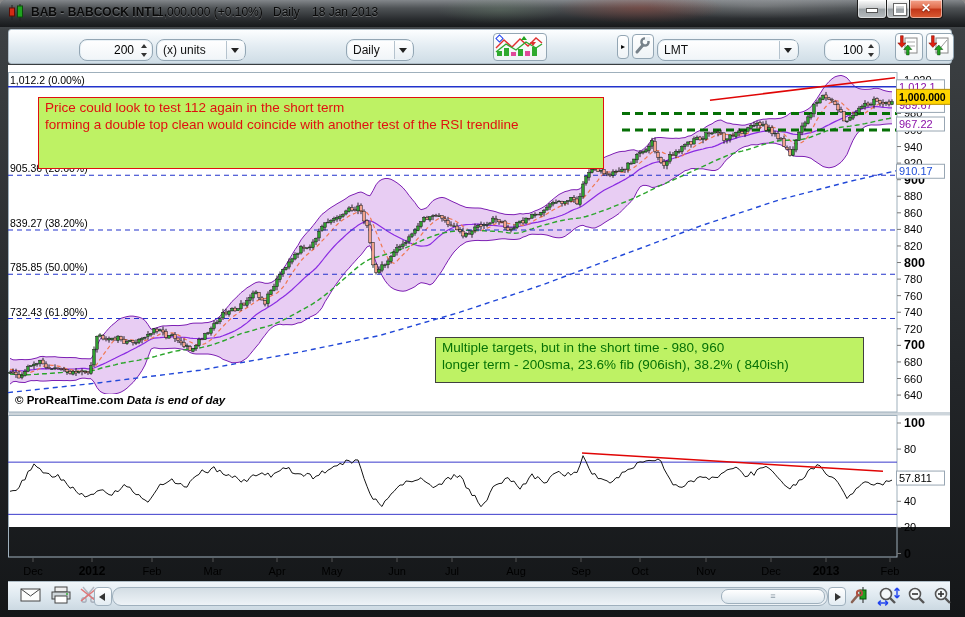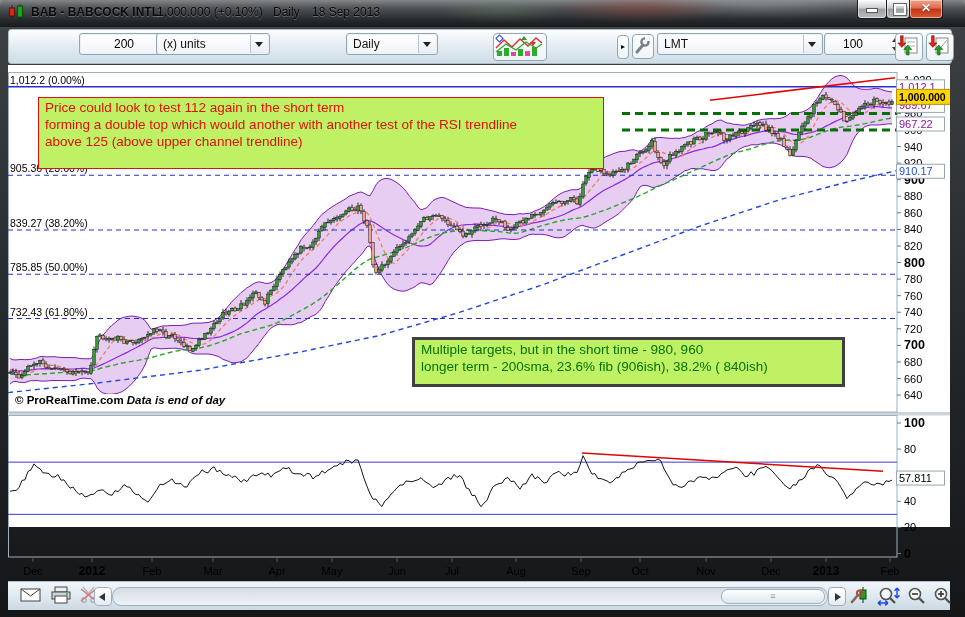--- a/index.html
+++ b/index.html
@@ -17,40 +17,40 @@
   .winbtn{position:absolute;top:0;height:18px;border:1px solid #1c1c1c;border-top:none;
       background:linear-gradient(180deg,#fdfdfd 0%,#c9ccce 45%,#9aa0a4 50%,#b7bcbf 100%);
       border-radius:0 0 4px 4px;box-shadow:inset 0 0 0 1px rgba(255,255,255,.5);cursor:pointer;}
   .winbtn.close{background:linear-gradient(180deg,#f4a38c 0%,#e06a4a 45%,#c23518 50%,#d95b33 100%);}
   .winbtn .bar{position:absolute;left:8px;right:8px;bottom:5px;height:3px;background:#fff;border:1px solid #555;}
   .winbtn .box{position:absolute;left:7px;top:4px;width:8px;height:7px;border:2px solid #fff;outline:1px solid #666;}
   .winbtn .x{position:absolute;width:100%;text-align:center;top:1px;color:#fff;font-weight:bold;font-size:12px;text-shadow:0 1px 1px #7a1d08;}
   
   #toolbar{position:absolute;left:8px;top:29px;width:942px;height:33px;border:1px solid #aebcc6;border-radius:3px;
       background:linear-gradient(180deg,#fcfeff 0%,#e3ecf2 50%,#cfdde6 100%);}
-  .ctl{position:absolute;top:3px;height:20px;background:linear-gradient(180deg,#ffffff,#f0f5f8);
-      border:1px solid #93a6b4;border-radius:3px;box-shadow:0 0 0 1px #e9f1f6 inset;font-size:12px;color:#111;padding-left:24px;}
+  .ctl{position:absolute;top:9px;height:20px;background:linear-gradient(180deg,#ffffff,#f0f5f8);
+      border:1px solid #93a6b4;border-radius:8px;box-shadow:0 0 0 1px #e9f1f6 inset;font-size:12px;color:#111;}
   .spin input{position:absolute;left:2px;top:1px;height:16px;border:none;background:transparent;
       font-family:"Liberation Sans",sans-serif;font-size:12px;text-align:right;outline:none;}
   .spin .arrows{position:absolute;right:2px;top:2px;width:11px;height:16px;}
   .spin .arrows div{height:8px;position:relative;cursor:pointer;}
   .tri-up,.tri-dn{position:absolute;left:2px;width:0;height:0;border-left:3.5px solid transparent;border-right:3.5px solid transparent;}
   .tri-up{top:2px;border-bottom:4px solid #333;}
   .tri-dn{top:3px;border-top:4px solid #333;}
   .dd .lbl{position:absolute;left:6px;top:3px;white-space:nowrap;}
   .dd .btn{position:absolute;right:1px;top:1px;bottom:1px;width:17px;border-left:1px solid #b5c3ce;
       background:linear-gradient(180deg,#fff,#e7eef3);border-radius:0 3px 3px 0;cursor:pointer;}
   .dd .btn:after{content:"";position:absolute;left:4px;top:7px;border-left:4px solid transparent;border-right:4px solid transparent;border-top:5px solid #222;}
   .iconbtn{position:absolute;background:linear-gradient(180deg,#ffffff,#eef3f6);border:1px solid #93a6b4;border-radius:4px;cursor:pointer;}
   
   #chartpanel{position:absolute;left:8px;top:65px;width:942px;height:462px;background:#fff;}
   #chart-svg{position:absolute;left:0;top:0;}
   .note{position:absolute;background:#bef264;font-size:13.5px;line-height:17px;padding:1px 6px;white-space:nowrap;}
   #rednote{left:30px;top:32px;width:552px;height:68px;border:1px solid #e01010;color:#e01010;}
-  #greennote{left:404px;top:272px;width:415px;height:42px;border:3px solid #404040;color:#067206;}
+  #greennote{left:427px;top:272px;width:415px;height:42px;border:1px solid #404040;color:#067206;}
   #copyright{position:absolute;left:4px;top:329px;font-size:11.5px;color:#000;font-weight:600;background:#fff;padding:0 3px;text-align:right;}
   #copyright .it{font-style:italic;}
   
   #bottombar{position:absolute;left:8px;top:581px;width:942px;height:28px;border-top:1px solid #aebcc6;
       background:linear-gradient(180deg,#f1f6fa 0%,#dfe9f0 50%,#ccd9e2 100%);}
   .bicon{position:absolute;top:4px;cursor:pointer;}
   #scroll-groove{position:absolute;left:104px;top:5px;width:714px;height:17px;border:1px solid #9fb0bd;border-radius:9px;
       background:linear-gradient(180deg,#d3dde4,#eef3f7);}
   #scroll-thumb{position:absolute;left:608px;top:1px;width:102px;height:13px;border:1px solid #9fb0bd;border-radius:7px;
       background:linear-gradient(180deg,#ffffff,#dde7ee);text-align:center;font-size:9px;color:#8a98a3;line-height:13px;cursor:grab;}
@@ -69,21 +69,21 @@
     <div class="glass"></div>
     <svg width="18" height="18" style="position:absolute;left:7px;top:4px">
       <line x1="5" y1="1" x2="5" y2="16" stroke="#222" stroke-width="1"></line>
       <rect x="2.5" y="4" width="5" height="8" fill="#d22b14" stroke="#5a0f05"></rect>
       <line x1="13" y1="0" x2="13" y2="17" stroke="#222" stroke-width="1"></line>
       <rect x="10.5" y="2" width="5" height="11" fill="#1fa31f" stroke="#0a4d0a"></rect>
     </svg>
     <span class="tb-text" style="left:31px;font-weight:bold">BAB - BABCOCK INTL</span>
     <span class="tb-text" style="left:157px">1,000.000 (+0.10%)</span>
     <span class="tb-text" style="left:273px">Daily</span>
-    <span class="tb-text" style="left:312px">18 Sep 2013</span>
+    <span class="tb-text" style="left:312px">18 Jan 2013</span>
     <div class="winbtn" style="left:857px;width:28px">
         <div class="bar"></div>
       </div>
     <div class="winbtn" style="left:886px;width:22px">
         <div class="box"></div>
       </div>
     <div class="winbtn close" style="left:909px;width:32px">
         <div class="x">✕</div>
       </div>
   </div>
@@ -889,22 +889,21 @@
         <line x1="763" y1="493" x2="763" y2="497" stroke="#555"></line>
         <text x="763" y="510" fill="#000000" font-family="Liberation Sans, sans-serif" font-size="11" text-anchor="middle" font-weight="normal">Dec</text>
         <line x1="818" y1="493" x2="818" y2="497" stroke="#555"></line>
         <text x="818" y="510" fill="#000000" font-family="Liberation Sans, sans-serif" font-size="12" text-anchor="middle" font-weight="bold">2013</text>
         <line x1="882" y1="493" x2="882" y2="497" stroke="#555"></line>
         <text x="882" y="510" fill="#000000" font-family="Liberation Sans, sans-serif" font-size="11" text-anchor="middle" font-weight="normal">Feb</text>
         <rect x="0" y="7" width="889" height="485" fill="transparent"></rect>
       </svg>
     <div class="note" id="rednote">
       <div>Price could look to test 112 again in the short term</div>
-      <div>forming a double top which would another with another test of the RSI trendline</div>
-      <div>above 125 (above upper channel trendline)</div>
+      <div>forming a double top clean would coincide with another test of the RSI trendline</div>
     </div>
     <div class="note" id="greennote">
       <div>Multiple targets, but in the short time - 980, 960</div>
       <div>longer term - 200sma, 23.6% fib (906ish), 38.2% ( 840ish)</div>
     </div>
     <div id="copyright">
       <span>© ProRealTime.com</span>
       <span class="it">Data is end of day</span>
     </div>
   </div>

